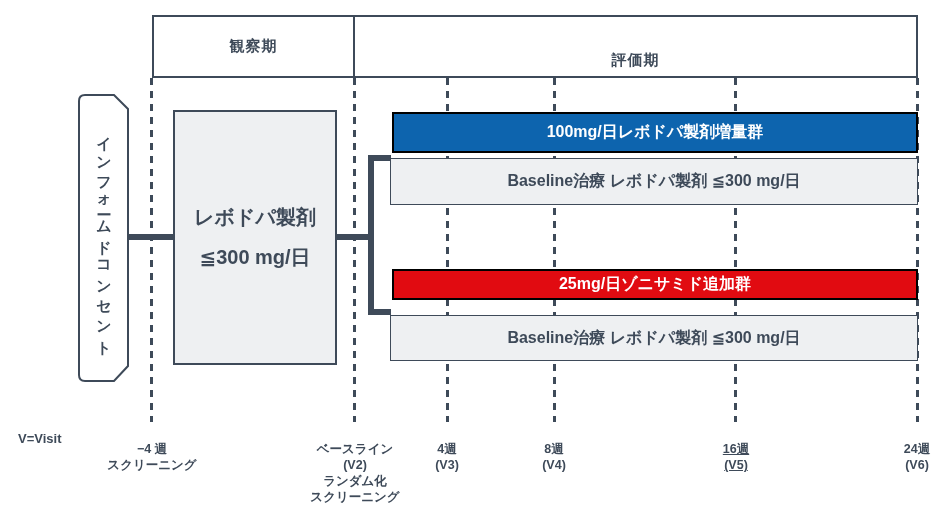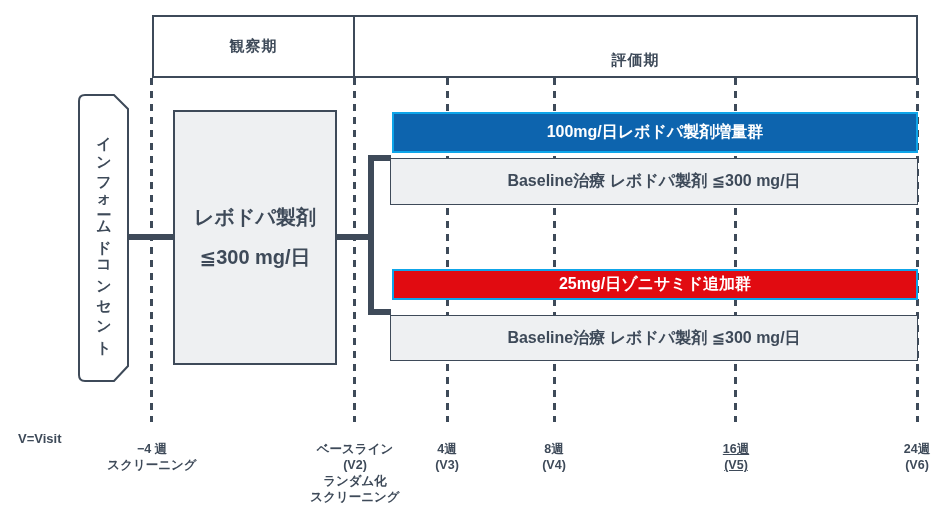--- a/index.html
+++ b/index.html
@@ -37,21 +37,21 @@
     background:var(--bar-gray);border:2px solid var(--navy);box-sizing:border-box;
     display:flex;flex-direction:column;align-items:center;justify-content:center;
     gap:13px;font-size:20px;font-weight:bold;z-index:2;}
 
   
   .conn{position:absolute;background:var(--navy);z-index:3;}
 
   
   .bar{position:absolute;box-sizing:border-box;display:flex;align-items:center;justify-content:center;
     font-size:16px;font-weight:bold;z-index:2;}
-  .bar-arm{color:#fff;border:2px solid #0ea5e9;}
+  .bar-arm{color:#fff;border:2px solid #000000;}
   .bar-base{background:var(--bar-gray);border:1.5px solid var(--navy);color:var(--navy);}
   .bar-blue{left:392px;top:112px;width:526px;height:41px;background:var(--blue);}
   .bar-base1{left:390px;top:158px;width:528px;height:47px;}
   .bar-red{left:392px;top:269px;width:526px;height:31px;background:var(--red);}
   .bar-base2{left:390px;top:315px;width:528px;height:46px;}
 
   
   .legend{position:absolute;left:18px;top:431px;font-size:13px;font-weight:bold;z-index:2;}
   .visit{position:absolute;top:441px;text-align:center;font-size:12.5px;font-weight:bold;
     line-height:16px;z-index:2;}

